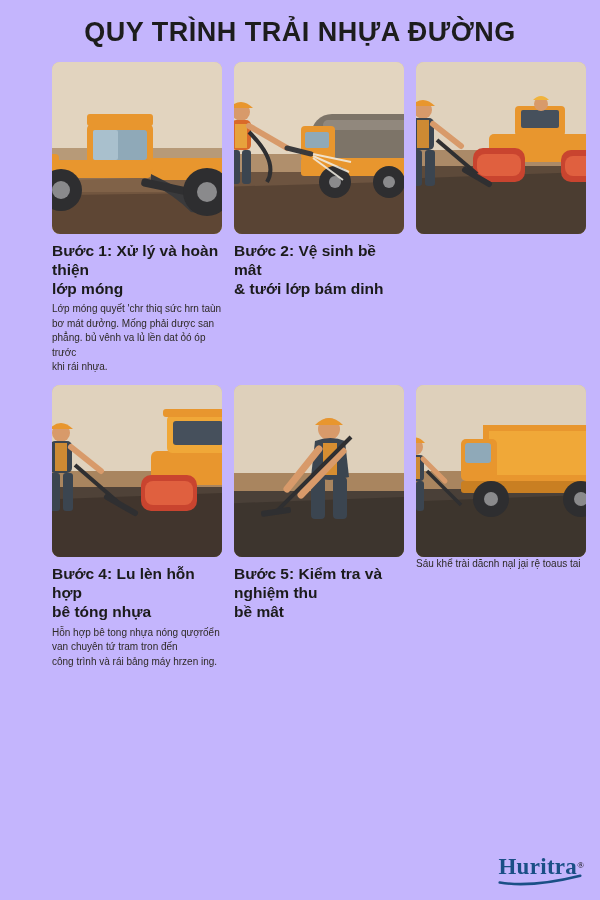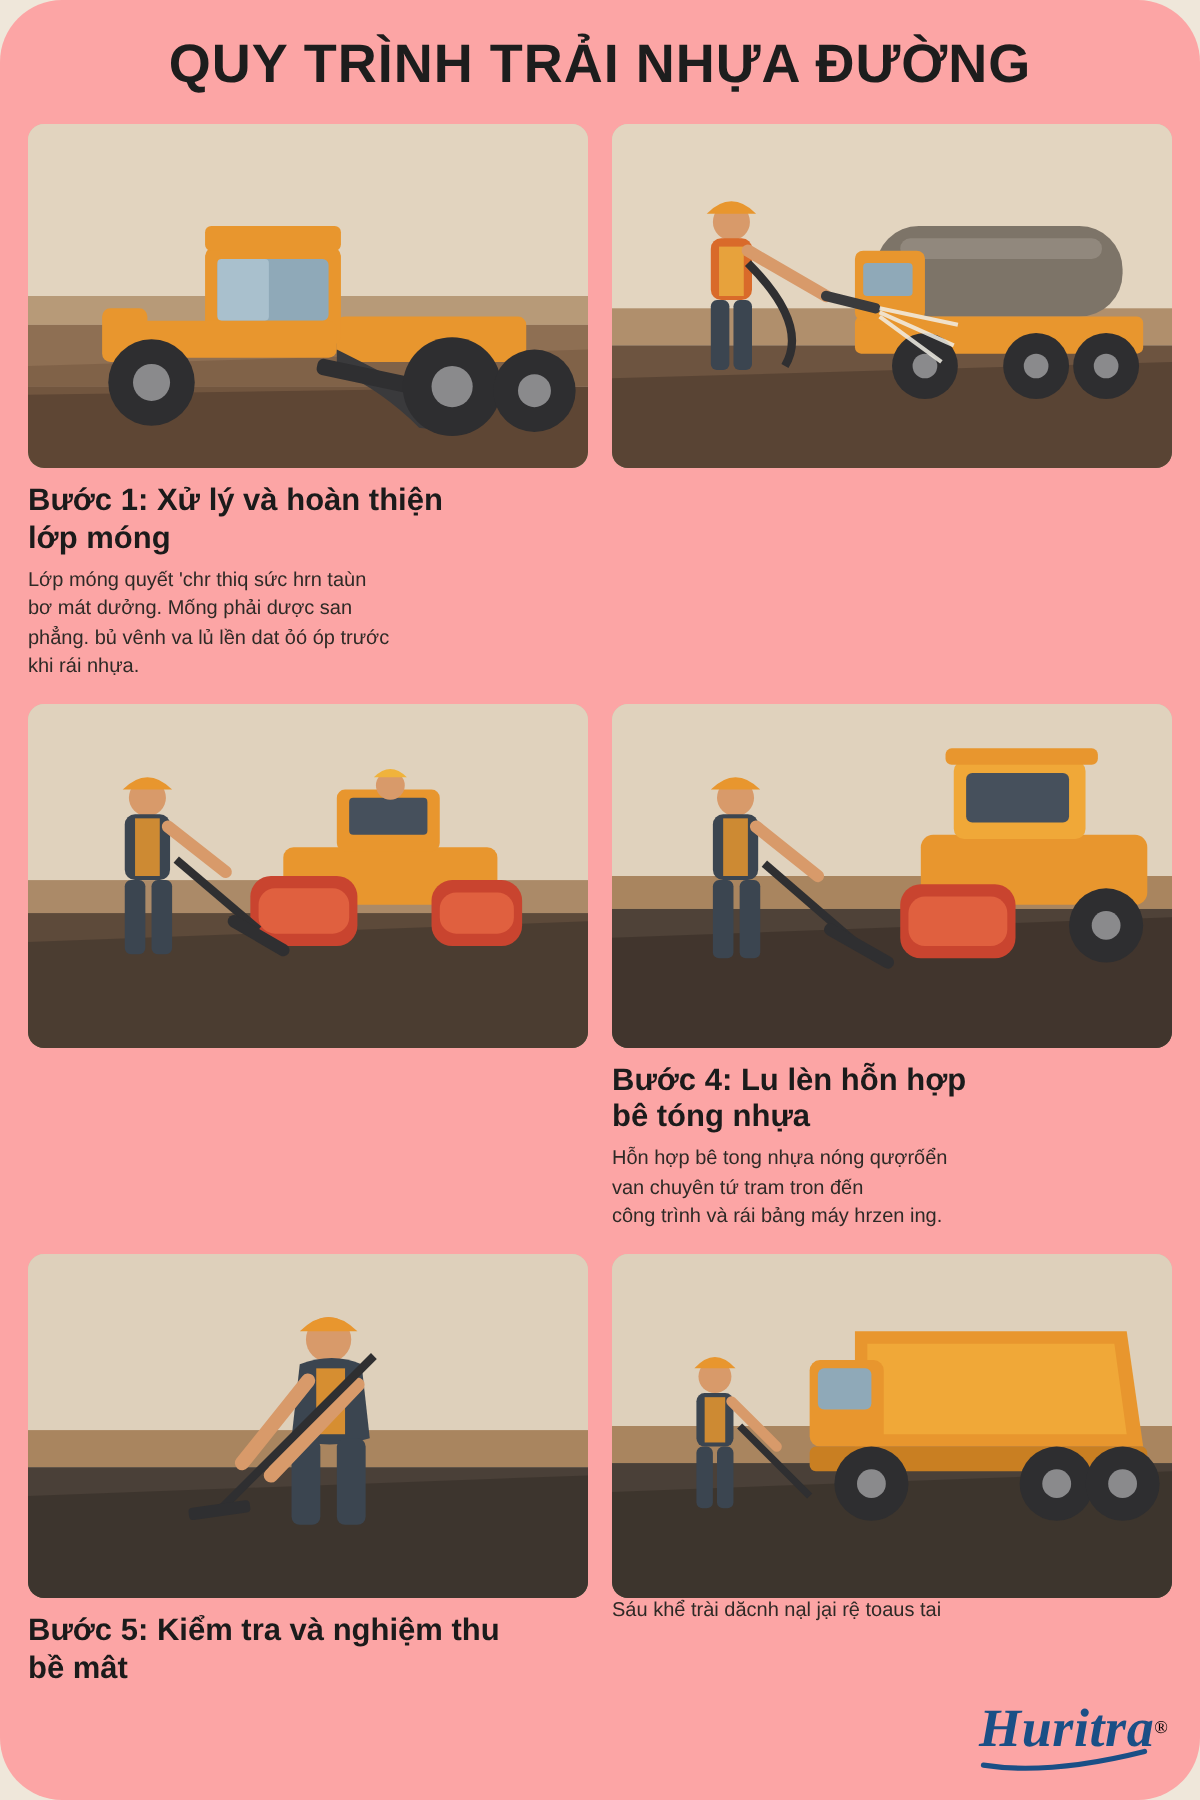--- a/index.html
+++ b/index.html
@@ -11,39 +11,39 @@
     height: 900px;
     background: #efe7da;
     font-family: "Liberation Sans", sans-serif;
     overflow: hidden;
     position: relative;
   }
   .page {
     width: 600px;
     height: 900px;
     position: relative;
-    background: #fca5a5;
+    background: #c4b5fd;
     box-sizing: border-box;
     padding: 0 14px;
-    border-radius: 31px;
   }
   .title {
     text-align: center;
     font-size: 27px;
     font-weight: bold;
     letter-spacing: 0.5px;
     color: #1d1d1d;
     padding: 18px 0 14px 0;
     line-height: 1.1;
   }
   .grid {
     display: grid;
-    grid-template-columns: 1fr 1fr;
+    grid-template-columns: 1fr 1fr 1fr;
     column-gap: 12px;
     row-gap: 10px;
+    margin-left: 38px;
   }
   .card {
     position: relative;
   }
   .illus {
     width: 100%;
     height: 172px;
     border-radius: 8px;
     overflow: hidden;
     position: relative;
@@ -66,22 +66,21 @@
     white-space: pre-line;
   }
   .logo {
     position: absolute;
     right: 16px;
     bottom: 14px;
     text-align: right;
     font-family: "Liberation Serif", serif;
   }
   .logo-text {
-    font-size: 27px;
-    font-style: italic;
+    font-size: 23px;
     font-weight: bold;
     color: #1a4f86;
     letter-spacing: 0.3px;
     position: relative;
     display: inline-block;
   }
   .logo-reg {
     font-size: 9px;
     vertical-align: super;
     font-style: normal;
@@ -172,20 +171,22 @@
             <path d="M104 86 L128 92" stroke="#3a3a3c" stroke-width="5" stroke-linecap="round"></path>
             <path d="M66 70 q30 30 18 50" stroke="#2f2f31" stroke-width="4" fill="none"></path>
             <g stroke="#f2efe6" stroke-width="2" opacity="0.85">
               <path d="M130 92 L168 100"></path>
               <path d="M130 94 L166 110"></path>
               <path d="M130 96 L160 118"></path>
             </g>
           </g>
         </svg>
       </div>
+      <div class="step-title">Bước 2: Vệ sinh bề mât
+&amp; tưới lớp bám dinh</div>
     </div>
 
     <div class="card">
       <div class="illus">
         <svg viewBox="0 0 272 172" preserveAspectRatio="xMidYMid slice">
           <rect x="0" y="0" width="272" height="172" fill="#d7c6ae"></rect>
           <rect x="0" y="0" width="272" height="88" fill="#e0d2bd"></rect>
           <rect x="0" y="88" width="272" height="16" fill="#ab8a68"></rect>
           <rect x="0" y="104" width="272" height="68" fill="#5d4a3a"></rect>
           <path d="M0 118 L272 108 L272 172 L0 172 Z" fill="#44382d" opacity="0.7"></path>

